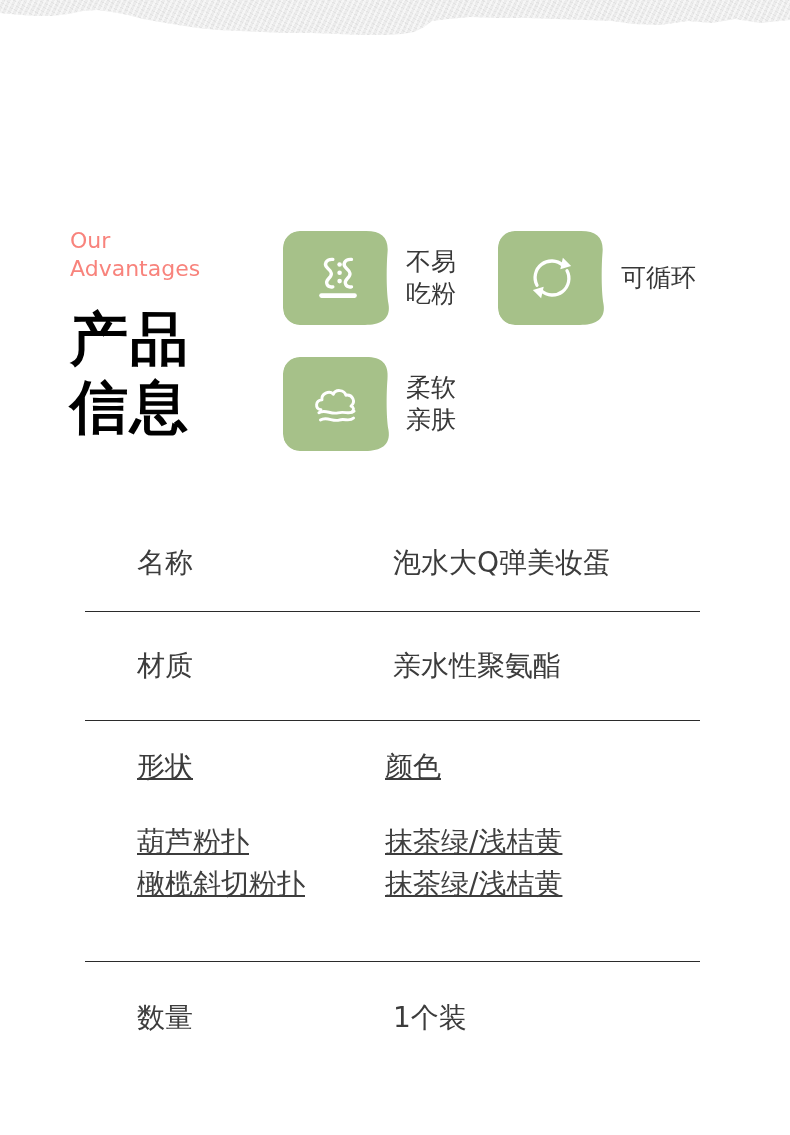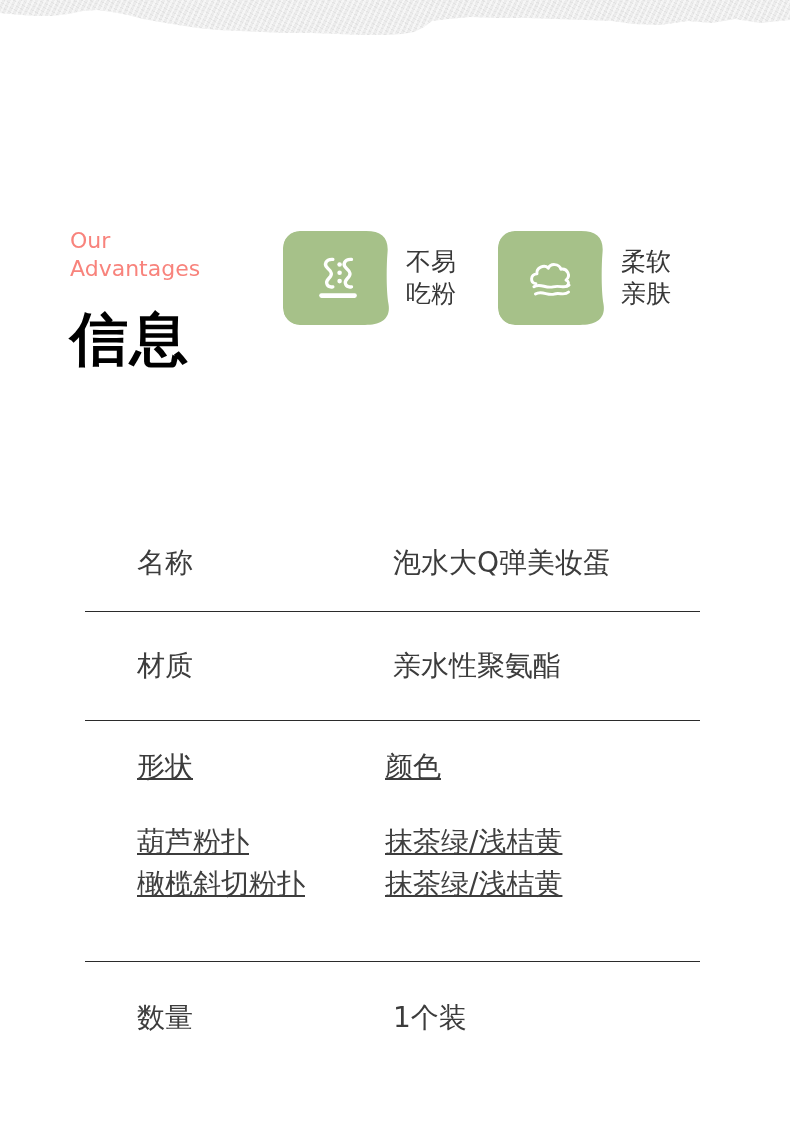--- a/index.html
+++ b/index.html
@@ -60,20 +60,21 @@
 <body>
 
 <div class="torn-paper"></div>
 
 <div class="intro">
   <div class="eyebrow">
     <span>Our</span>
     <span>Advantages</span>
   </div>
   <h1 class="page-title">
+    <span>产品</span>
     <span>信息</span>
   </h1>
 </div>
 
 <div class="badges">
 
   <div class="badge-item">
     <div class="badge">
       <svg viewBox="0 0 56 56">
         <path d="M24 10 C17 9.5 15 15 19 18.5 C23 22 24 24.5 20 28.5 C16 32.5 18.5 37.5 24 36.5"></path>
@@ -84,20 +85,34 @@
         <path d="M13 45 L45 45" style="stroke-width:4.4"></path>
       </svg>
     </div>
     <div class="badge-label">
       <span>不易</span>
       <span>吃粉</span>
     </div>
   </div>
 
 
+  <div class="badge-item">
+    <div class="badge">
+      <svg viewBox="0 0 56 56">
+        <path d="M13.5 35 A16 16 0 0 1 38.5 15.8"></path>
+        <path class="fill" d="M38.5 8.5 L46.5 16.5 L36 19.5 Z"></path>
+        <path d="M42.5 21 A16 16 0 0 1 17.5 40.2"></path>
+        <path class="fill" d="M17.5 47.5 L9.5 39.5 L20 36.5 Z"></path>
+      </svg>
+    </div>
+    <div class="badge-label">
+      <span>可循环</span>
+      <span></span>
+    </div>
+  </div>
 
   <div class="badge-item">
     <div class="badge">
       <svg viewBox="0 0 56 56">
         <path d="M12.5 33.5 C6.5 32.5 7 24.5 13.5 24 C12.5 18 20.5 14.5 24.5 18.5 C26.5 13.5 35 14 36.5 19.5 C43 18.5 46.5 26 41.5 30 C44.5 31 44.5 34 42.5 35.5" style="stroke-width:2.8"></path>
         <path d="M10.5 36.5 C16.5 32.5 22 38.5 29 36.5 C35.5 34.7 40.5 38.5 44.5 35" style="stroke-width:2.8"></path>
         <path d="M12 43.5 C18 39.5 24 45.5 30 43.5 C35.5 41.7 40 45.5 44 41.5" style="stroke-width:2.8"></path>
       </svg>
     </div>
     <div class="badge-label">

